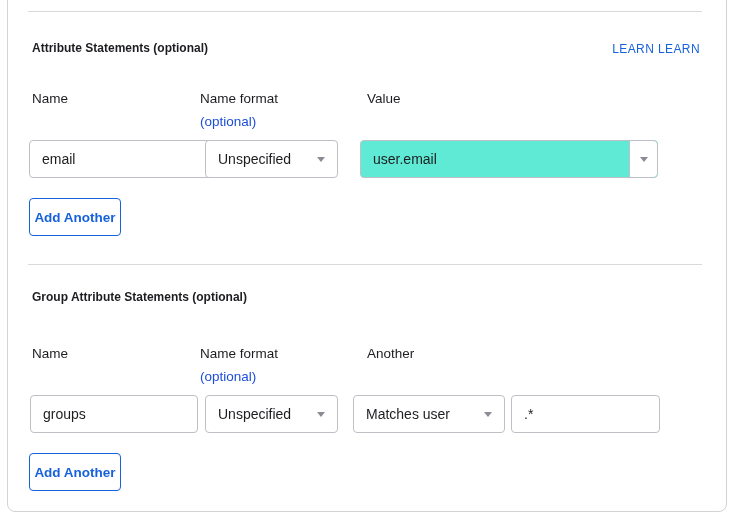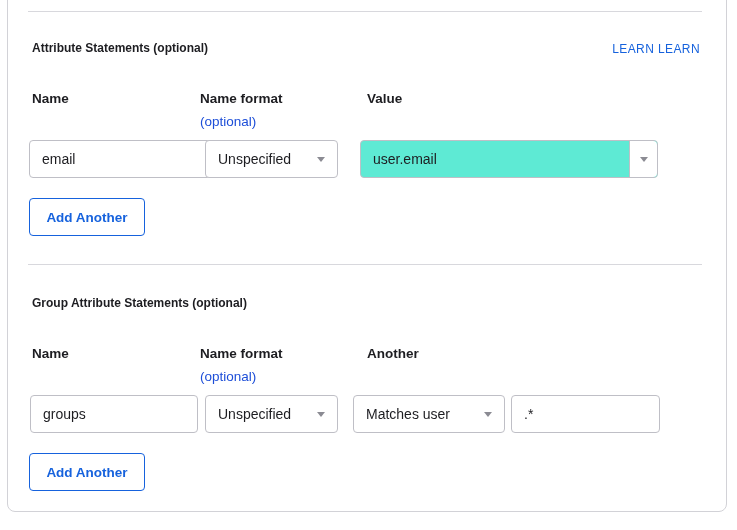--- a/index.html
+++ b/index.html
@@ -48,21 +48,21 @@
     font-weight: 400;
     letter-spacing: 0.4px;
     color: #1662dd;
     text-decoration: none;
     cursor: pointer;
     white-space: nowrap;
   }
   .col-label {
     position: absolute;
     font-size: 13.5px;
-    font-weight: 700;
+    font-weight: 400;
     color: #1d1d21;
     white-space: nowrap;
   }
   .col-sublabel {
     position: absolute;
     font-size: 13.5px;
     font-weight: 400;
     color: #1d4ed8;
     white-space: nowrap;
   }
@@ -127,21 +127,21 @@
     display: flex;
     align-items: center;
     justify-content: center;
     background: #ffffff;
     border-radius: 0 4px 4px 0;
     cursor: pointer;
   }
   .add-button {
     position: absolute;
     left: 29px;
-    width: 116px;
+    width: 92px;
     height: 38px;
     background: #ffffff;
     border: 1px solid #1662dd;
     border-radius: 4px;
     color: #1662dd;
     font-family: "Liberation Sans", sans-serif;
     font-size: 13.5px;
     font-weight: 700;
     cursor: pointer;
   }
@@ -174,21 +174,21 @@
     <input type="text" value="user.email" style="">
     <span class="combo-toggle">
       <span class="caret"></span>
     </span>
   </div>
 
   <button class="add-button" style="top: 198px;">Add Another</button>
 
   <div class="divider" style="top: 264px;"></div>
 
-  <div class="section-title" style="top: 296px;">Group Attribute Statements (optional)</div>
+  <div class="section-title" style="top: 290px;">Group Attribute Statements (optional)</div>
 
   <div class="col-label" style="left: 32px; top: 346px;">Name</div>
   <div class="col-label" style="left: 200px; top: 346px;">Name format</div>
   <div class="col-sublabel" style="left: 200px; top: 369px;">(optional)</div>
   <div class="col-label" style="left: 367px; top: 346px;">Another</div>
 
   <input class="text-input" style="left: 30px; top: 395px; width: 168px;" type="text" value="groups">
 
   <div class="select-box" style="left: 205px; top: 395px; width: 133px;">
     <span>Unspecified</span>

